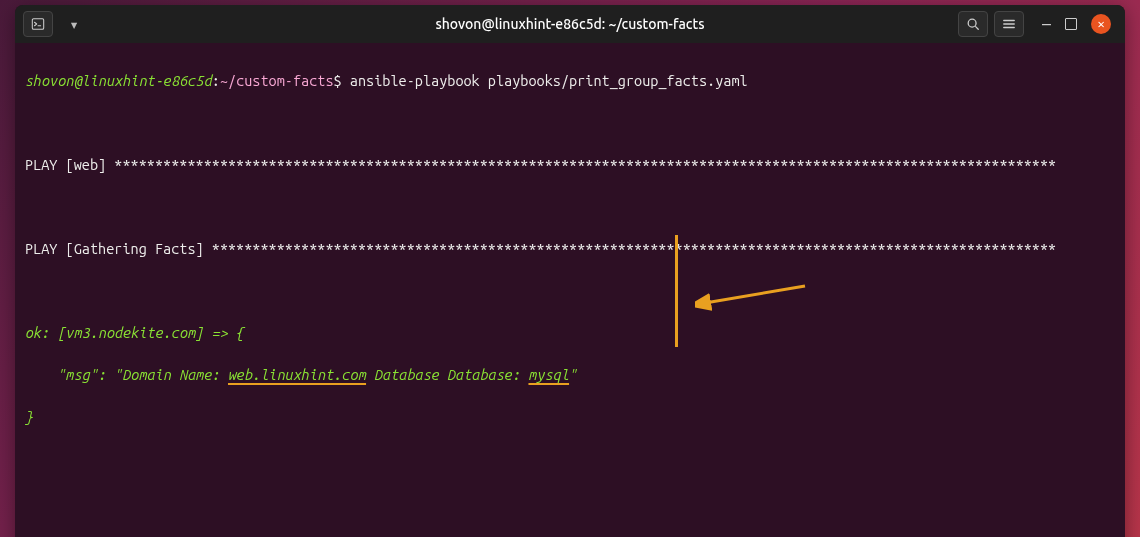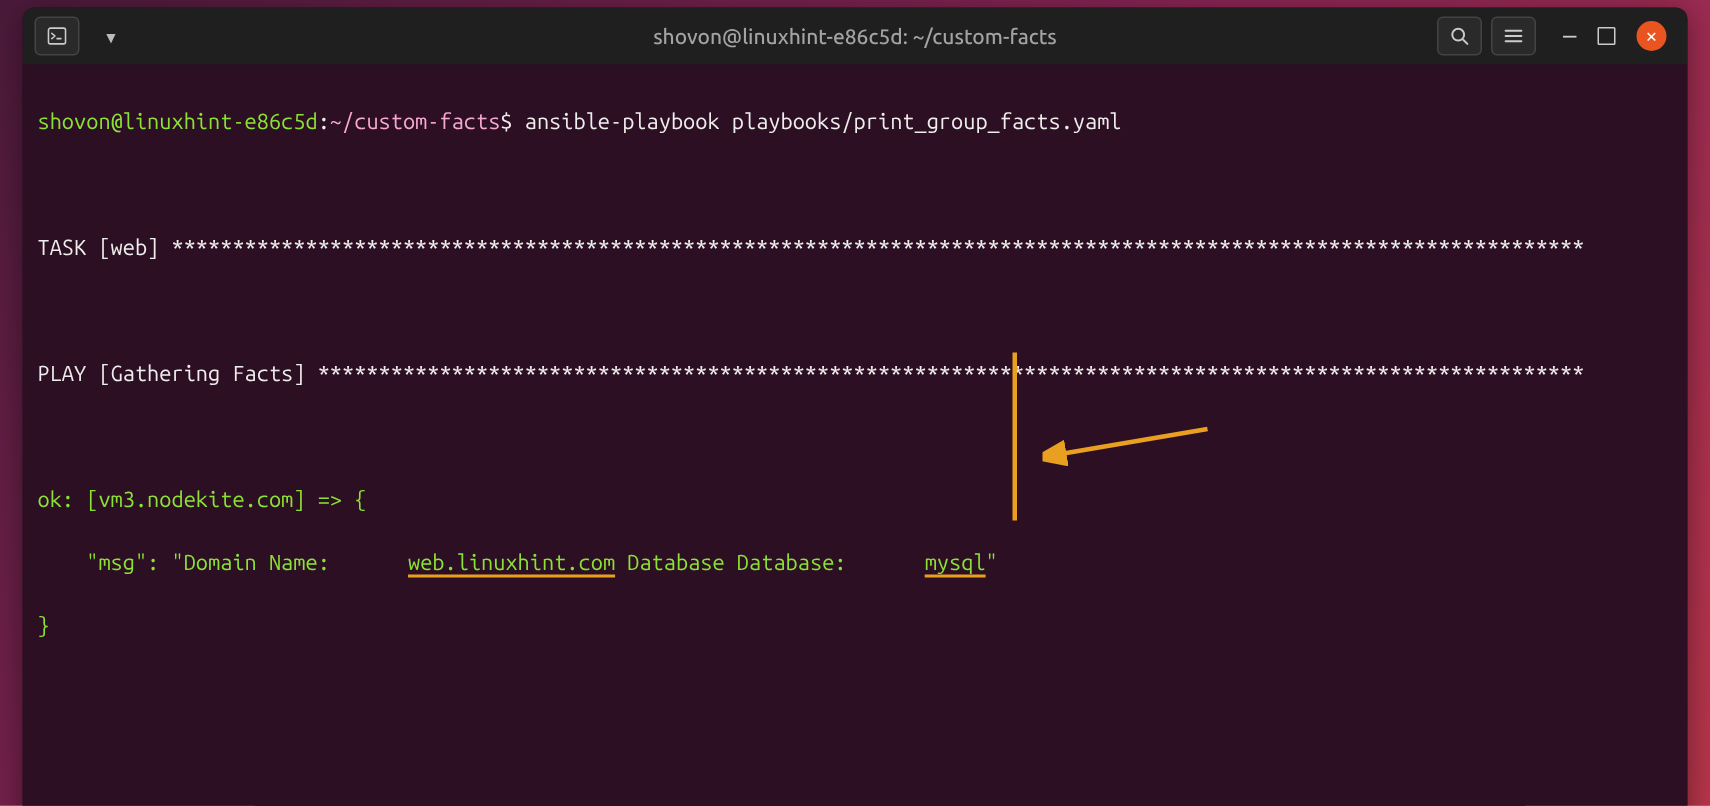--- a/index.html
+++ b/index.html
@@ -43,21 +43,21 @@
     .newtab-btn {
       width: 30px; height: 26px;
       display: flex; align-items: center; justify-content: center;
       color: #bbb;
       font-size: 16px;
     }
     .titlebar-title {
       position: absolute;
       left: 0; right: 0;
       text-align: center;
-      color: #a3a3a3;
+      color: #ffffff;
       font-family: 'Ubuntu', sans-serif;
       font-size: 14px;
       font-weight: 500;
       z-index: 1;
     }
     .titlebar-right { margin-left: auto; display: flex; align-items: center; gap: 6px; z-index: 2;}
     .search-btn, .menu-btn {
       width: 30px; height: 26px;
       border: 1px solid #444;
       border-radius: 4px;
@@ -77,25 +77,25 @@
     .terminal {
       padding: 6px 10px 20px 10px;
       background: #2d0f24;
       color: #d0d0d0;
       line-height: 1.45;
       white-space: pre;
       font-size: 14.5px;
       position: relative;
       overflow: hidden;
     }
-    .green { color: #8ae234; }
+    .green { color: #8ae234; font-style: italic; }
     .lightblue { color: #f9a8d4; }
     .white { color: #eeeeec; }
     .row { white-space: pre; }
-    .und { text-decoration: underline; text-decoration-color: #e9a020; text-decoration-thickness: 2px; text-underline-offset: 3px; margin-left: 44px;}
+    .und { text-decoration: underline; text-decoration-color: #e9a020; text-decoration-thickness: 2px; text-underline-offset: 3px;}
     .annotation {
       position: absolute;
       pointer-events: none;
     }
     .vline {
       position: absolute;
       width: 3px;
       background: #e9a020;
       left: 660px;
       top: 192px;
@@ -139,21 +139,21 @@
         <div class="win-min">—</div>
         <div class="win-max"></div>
         <div class="win-close">✕</div>
       </div>
     </div>
   </div>
 
   <div class="terminal">
 <div class="row"><span class="green">shovon@linuxhint-e86c5d</span><span class="white">:</span><span class="lightblue">~/custom-facts</span><span class="white">$</span><span class="white"> ansible-playbook playbooks/print_group_facts.yaml</span></div>
 <div class="row"> </div>
-<div class="row white">TASK [web] ********************************************************************************************************************</div>
+<div class="row white">PLAY [web] ********************************************************************************************************************</div>
 <div class="row"> </div>
 <div class="row white">PLAY [Gathering Facts] ********************************************************************************************************</div>
 <div class="row"> </div>
 <div class="row green">ok: [vm3.nodekite.com] =&gt; {</div>
 <div class="row"><span class="green">    "msg": "Domain Name: </span><span class="green und">web.linuxhint.com</span><span class="green"> Database Database: </span><span class="green und">mysql</span><span class="green">"</span></div>
 <div class="row green">}</div>
 
 
 
 

